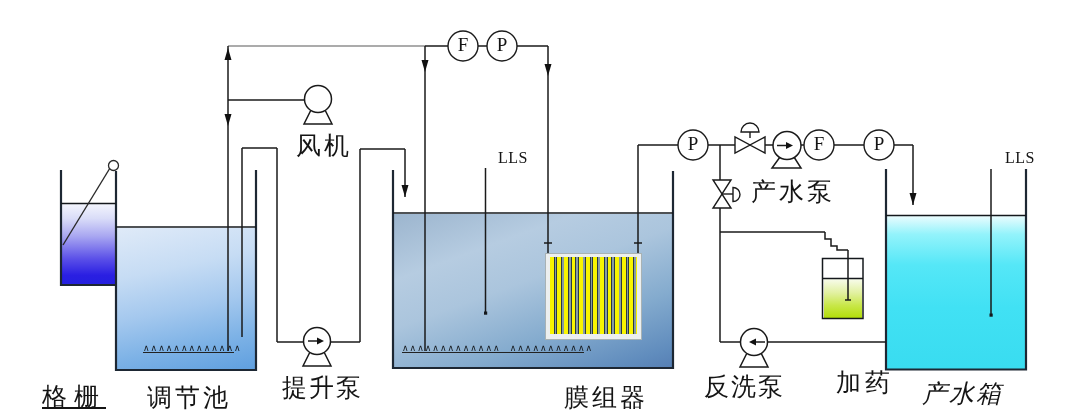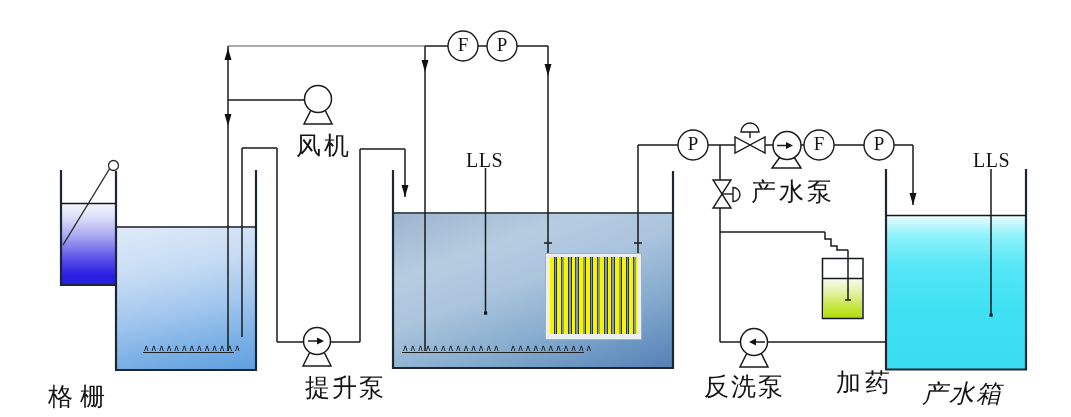--- a/index.html
+++ b/index.html
@@ -42,21 +42,21 @@
       #f8f400 0px,#f8f400 3.8px,
       #2a3a42 3.8px,#2a3a42 4.6px,
       #879ba3 4.6px,#879ba3 6.4px,
       #2a3a42 6.4px,#2a3a42 7.2px);
   }
   svg.overlay{position:absolute;left:0;top:0;}
   .lbl{
     position:absolute;font-size:25px;color:#141414;white-space:nowrap;
     font-family:"Liberation Serif","DejaVu Serif",serif;
   }
-  .lls{font-size:20px;letter-spacing:0.5px;}
+  .lls{font-size:16px;letter-spacing:0.5px;margin-left:32px;}
   .gauge-letter{
     position:absolute;font-size:19px;color:#141414;
     transform:translate(-50%,-54%);
     font-family:"Liberation Serif","DejaVu Serif",serif;
   }
   .diffusers{
     position:absolute;color:#14181c;font-size:9px;line-height:8px;
     letter-spacing:1px;font-family:"DejaVu Sans",sans-serif;
     border-bottom:1px solid #222;display:flex;
   }
@@ -223,23 +223,25 @@
       <circle cx="879" cy="145" r="15"></circle>
     </g>
   </svg>
 
   <div class="gauge-letter" style="left:463px;top:46px;">F</div>
   <div class="gauge-letter" style="left:502px;top:46px;">P</div>
   <div class="gauge-letter" style="left:693px;top:145px;">P</div>
   <div class="gauge-letter" style="left:819px;top:145px;">F</div>
   <div class="gauge-letter" style="left:879px;top:145px;">P</div>
 
-  <div class="lbl" style="left:48px;top:380px;letter-spacing:7px;">格栅</div>
-  <div class="lbl" style="left:305px;top:371px;letter-spacing:2px;">提升泵</div>
+  <div class="lbl" style="left:42px;top:380px;letter-spacing:7px;text-decoration:underline;">格栅</div>
+  <div class="lbl" style="left:147px;top:381px;letter-spacing:3px;">调节池</div>
+  <div class="lbl" style="left:282px;top:371px;letter-spacing:2px;">提升泵</div>
   <div class="lbl" style="left:296px;top:129px;letter-spacing:3px;">风机</div>
+  <div class="lbl" style="left:564px;top:381px;letter-spacing:3px;">膜组器</div>
   <div class="lbl" style="left:751px;top:175px;letter-spacing:3px;text-align:right;">产水泵</div>
   <div class="lbl" style="left:704px;top:370px;letter-spacing:2px;text-align:center;">反洗泵</div>
   <div class="lbl" style="left:836px;top:366px;letter-spacing:4px;">加药</div>
   <div class="lbl" style="left:922px;top:377px;letter-spacing:2px;font-style:italic;">产水箱</div>
   <div class="lbl lls" style="left:466px;top:149px;">LLS</div>
   <div class="lbl lls" style="left:973px;top:149px;">LLS</div>
 
 </div>
 
 </body></html>

